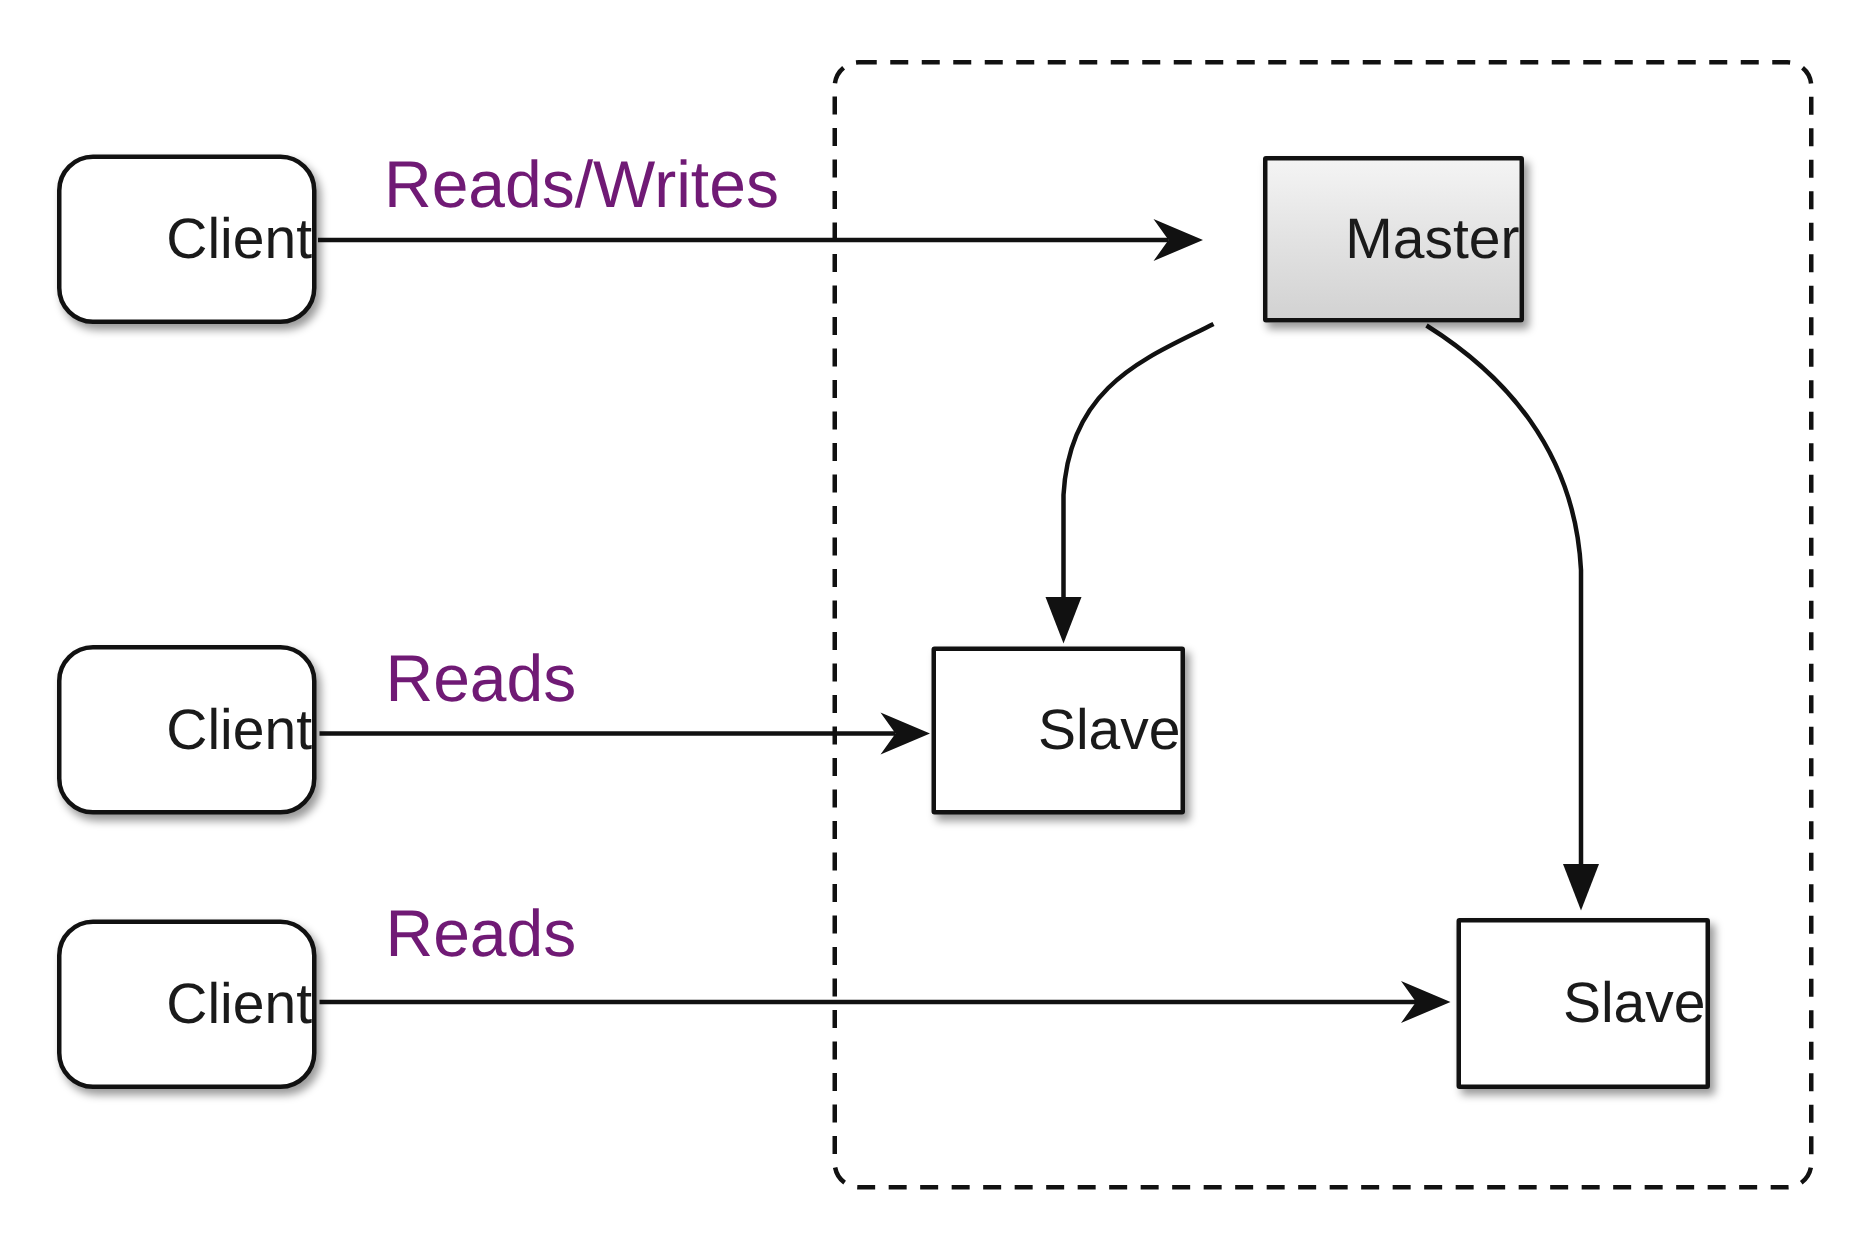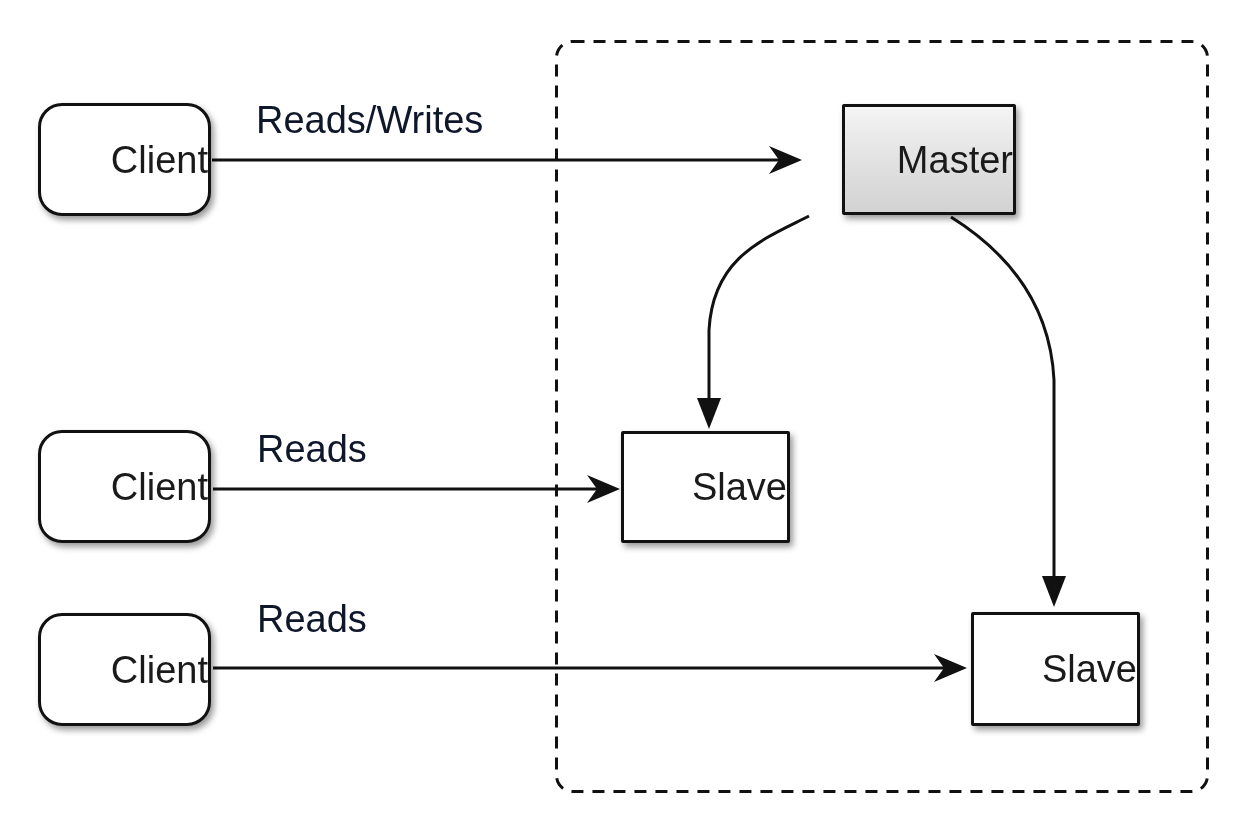--- a/index.html
+++ b/index.html
@@ -50,23 +50,23 @@
     width: 174px; height: 111px;
     background: linear-gradient(180deg, #f4f4f4 0%, #e4e4e4 45%, #d2d2d2 100%);
   }
   .node.slave-left  { left: 621px; top: 431px; width: 169px; height: 112px; }
   .node.slave-right { left: 971px; top: 612px; width: 169px; height: 114px; }
   .client-top    { top: 103px; }
   .client-middle { top: 430px; }
   .client-bottom { top: 613px; }
   .edge-label {
     position: absolute;
-    font-size: 38px;
+    font-size: 44px;
     line-height: 1.05;
-    color: #0f172a;
+    color: #701a75;
     white-space: nowrap;
     z-index: 3;
   }
   .lbl-reads-writes { left: 256px; top: 101px; }
   .lbl-reads-middle { left: 257px; top: 430px; }
   .lbl-reads-bottom { left: 257px; top: 600px; }
   .lbl-replication  { left: 777px; top: 270px; }
 </style>
 </head>
 <body>

